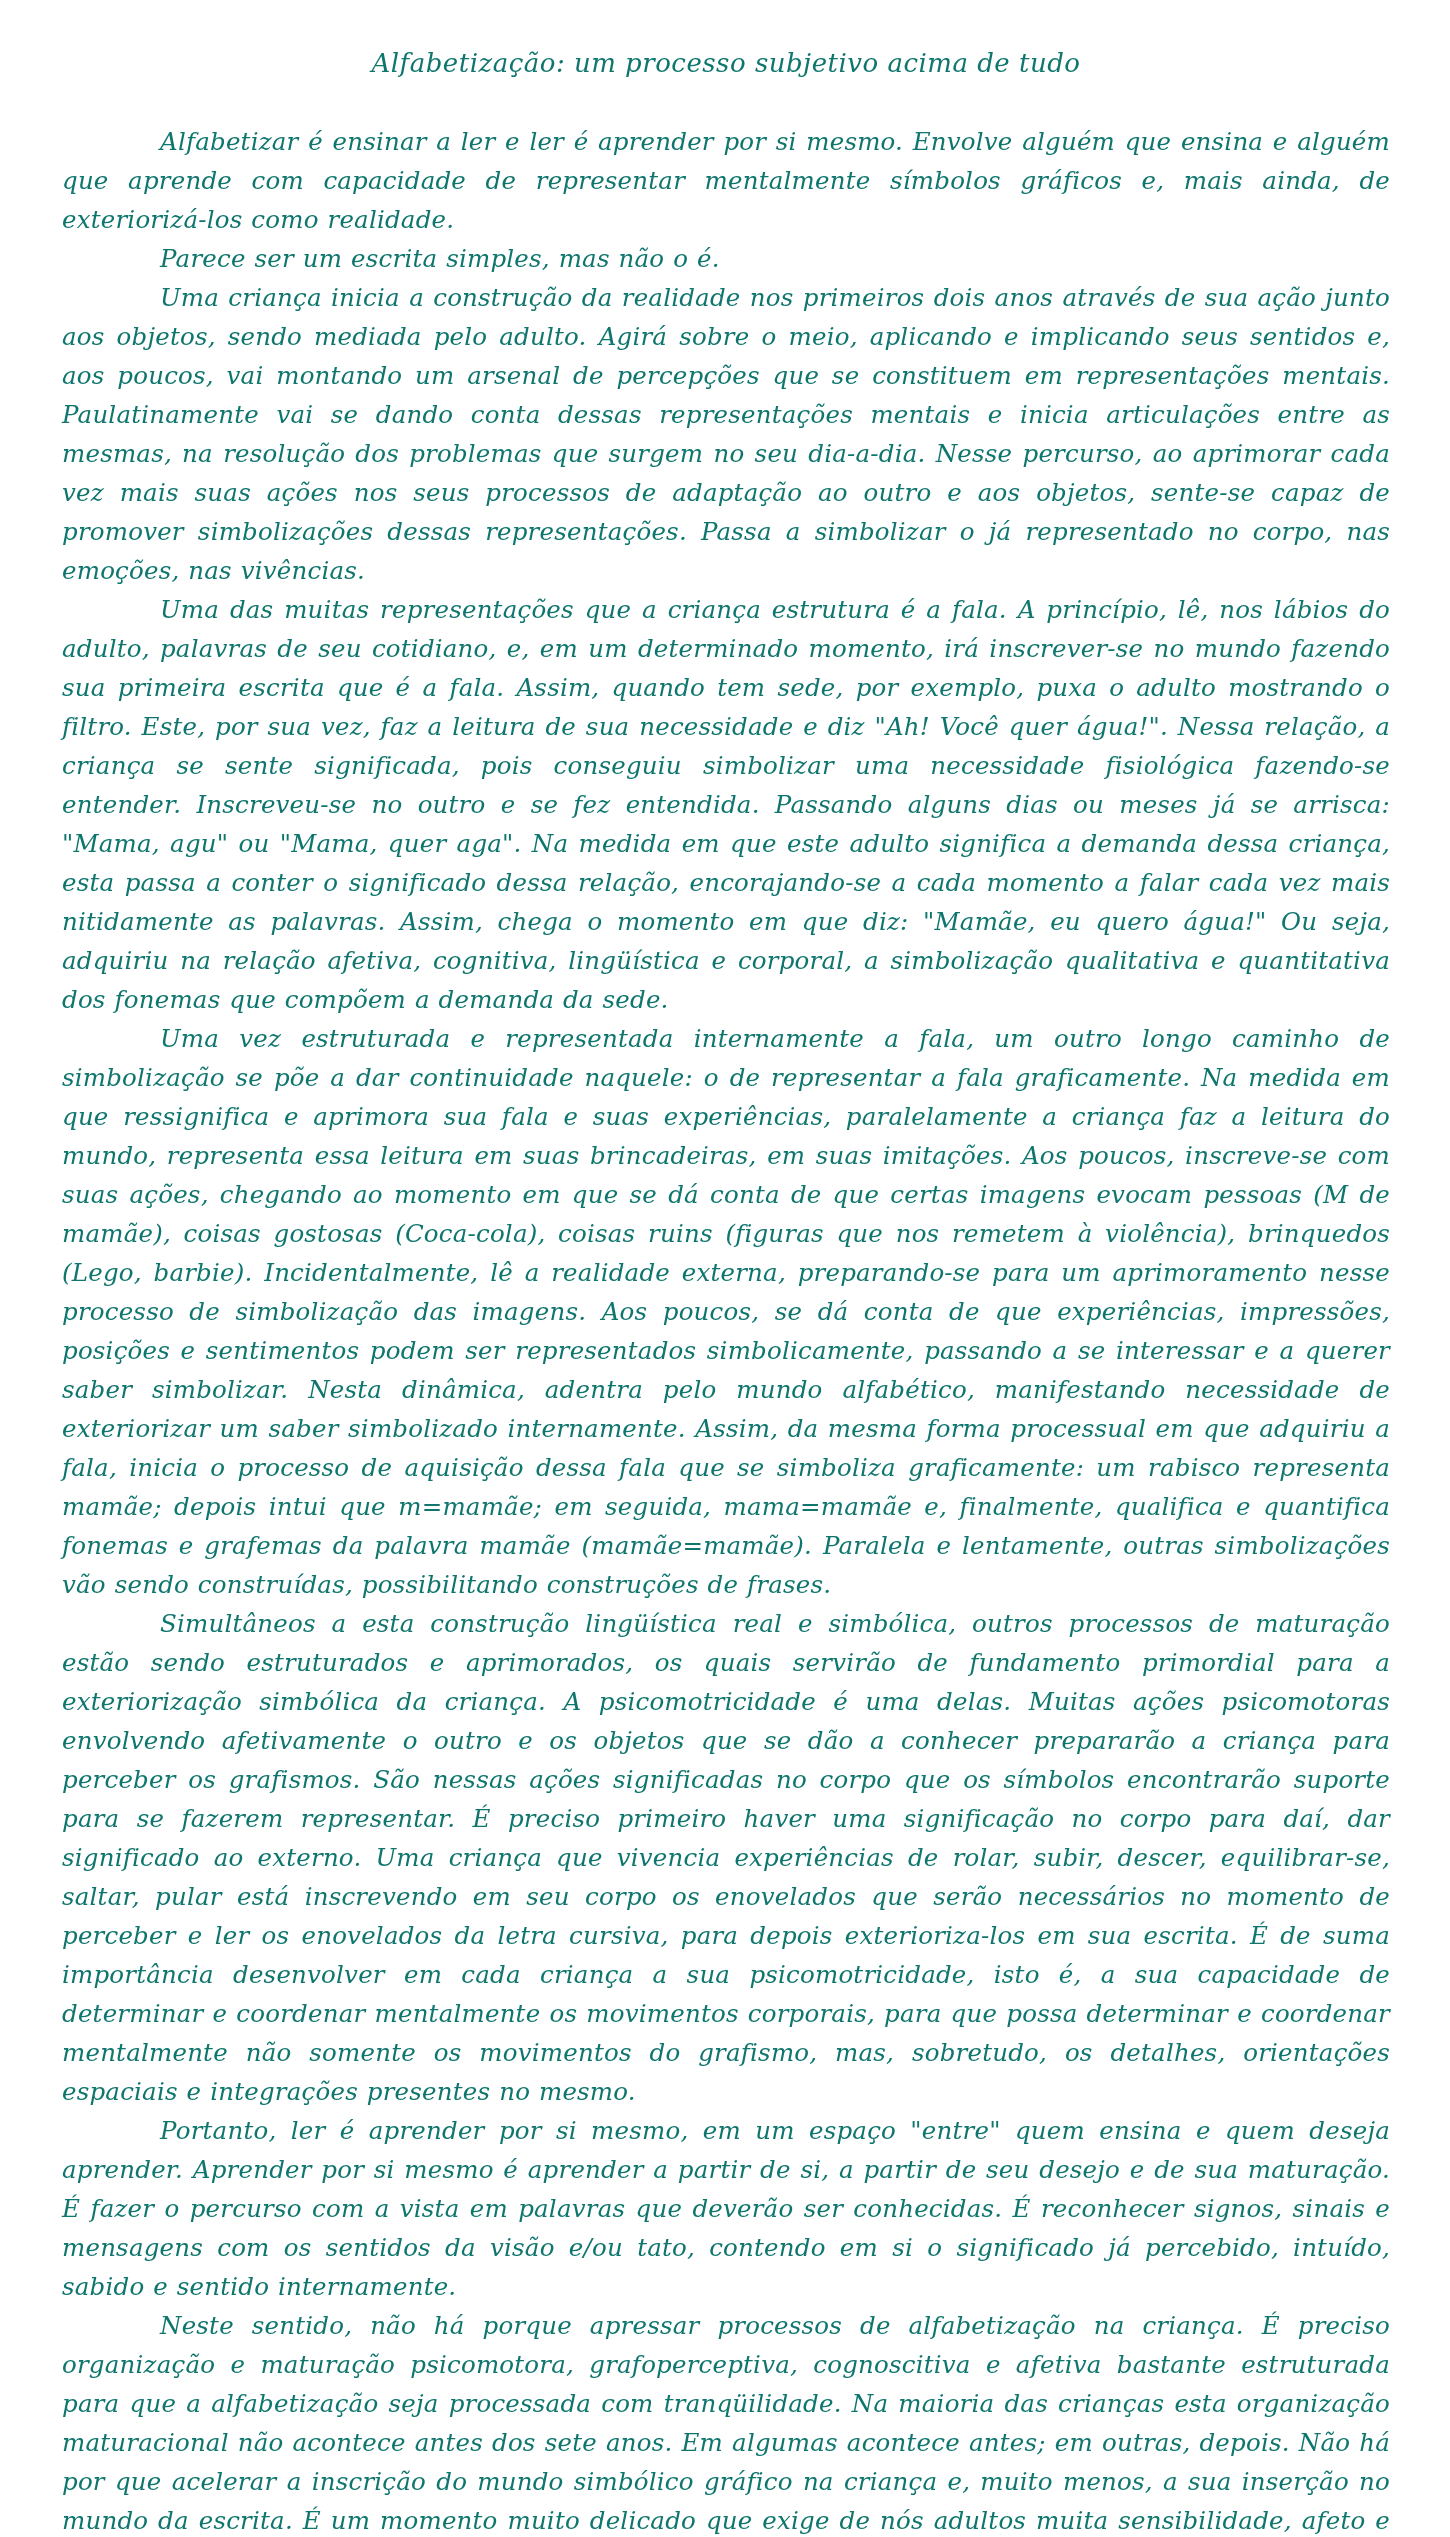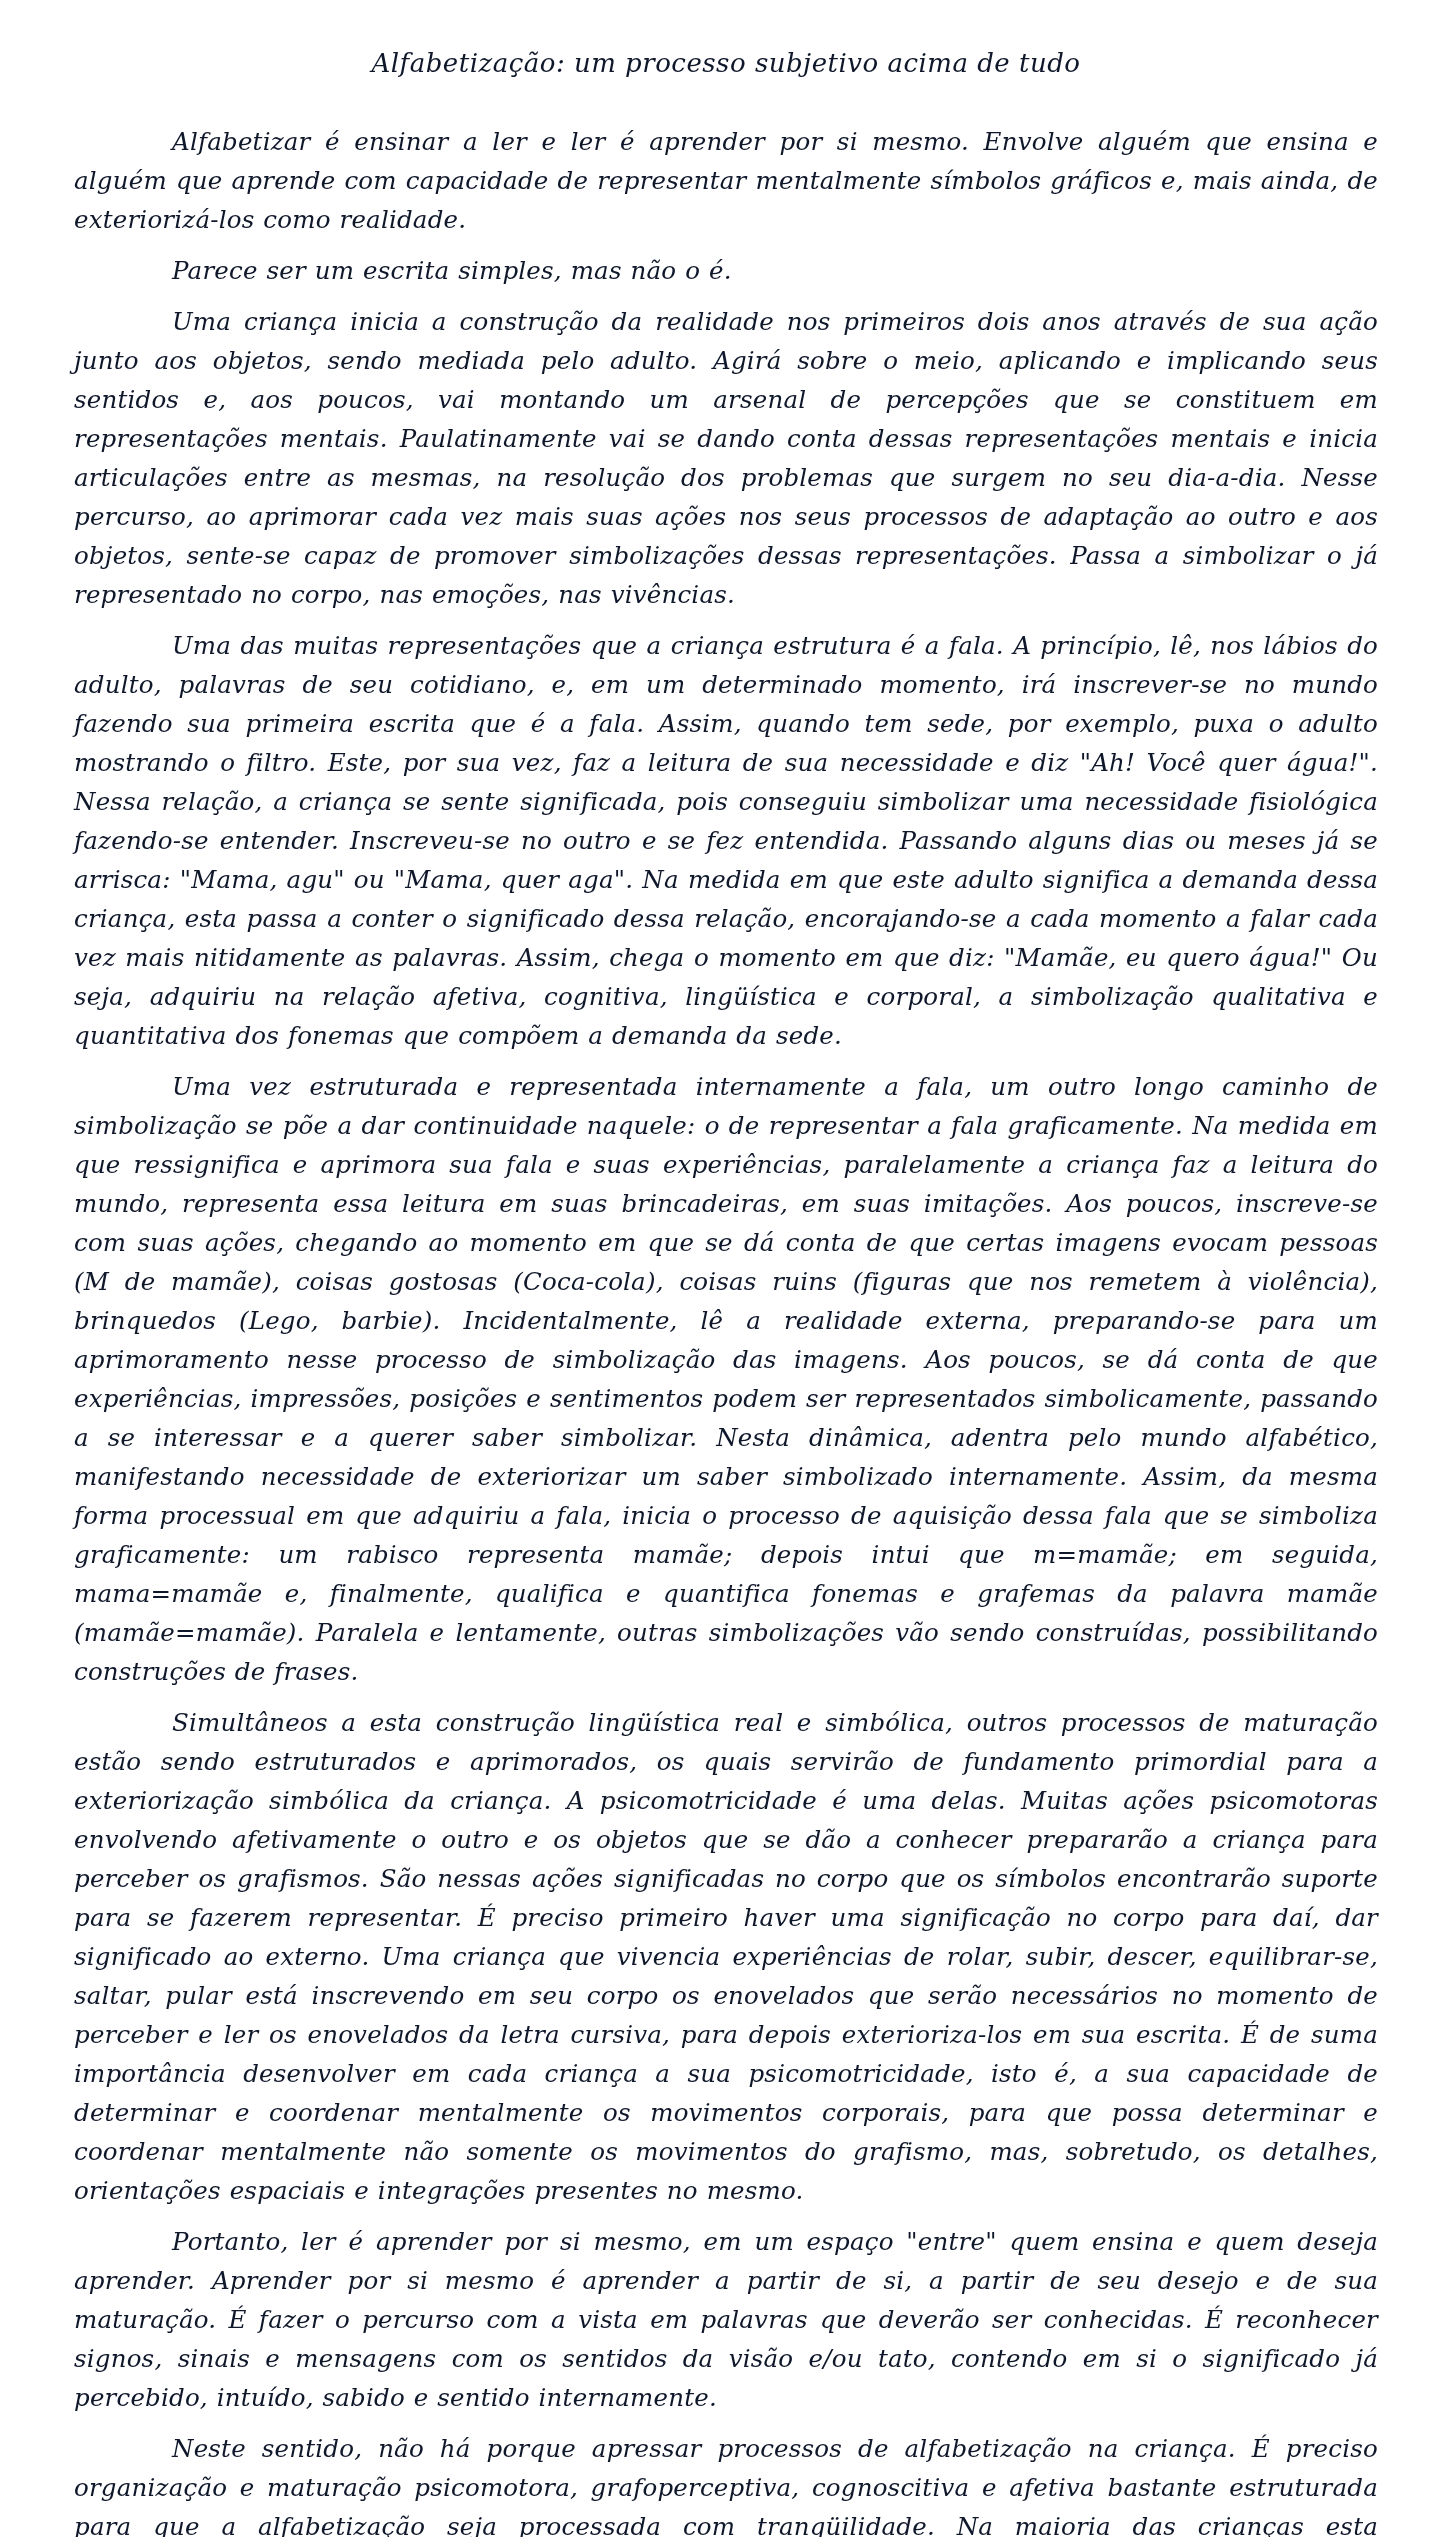--- a/index.html
+++ b/index.html
@@ -11,34 +11,34 @@
     width: 1450px;
     height: 2538px;
     overflow: hidden;
   }
   .page {
     box-sizing: border-box;
     width: 1450px;
     height: 2538px;
     padding: 47px 60px 0 62px;
     background: #ffffff;
-    color: #0f172a;
+    color: #0f766e;
     font-family: "DejaVu Serif", serif;
     font-style: italic;
   }
   .doc-title {
     text-align: center;
     font-size: 26px;
     font-weight: normal;
     line-height: 33px;
     margin: 0 0 42px 0;
     letter-spacing: 0.5px;
   }
   .body-text p {
-    margin: 12px;
+    margin: 0;
     text-indent: 98px;
     text-align: justify;
     font-size: 24.5px;
     line-height: 39px;
     letter-spacing: 0.2px;
     word-spacing: 0.9px;
   }
 </style>
 </head>
 <body>

